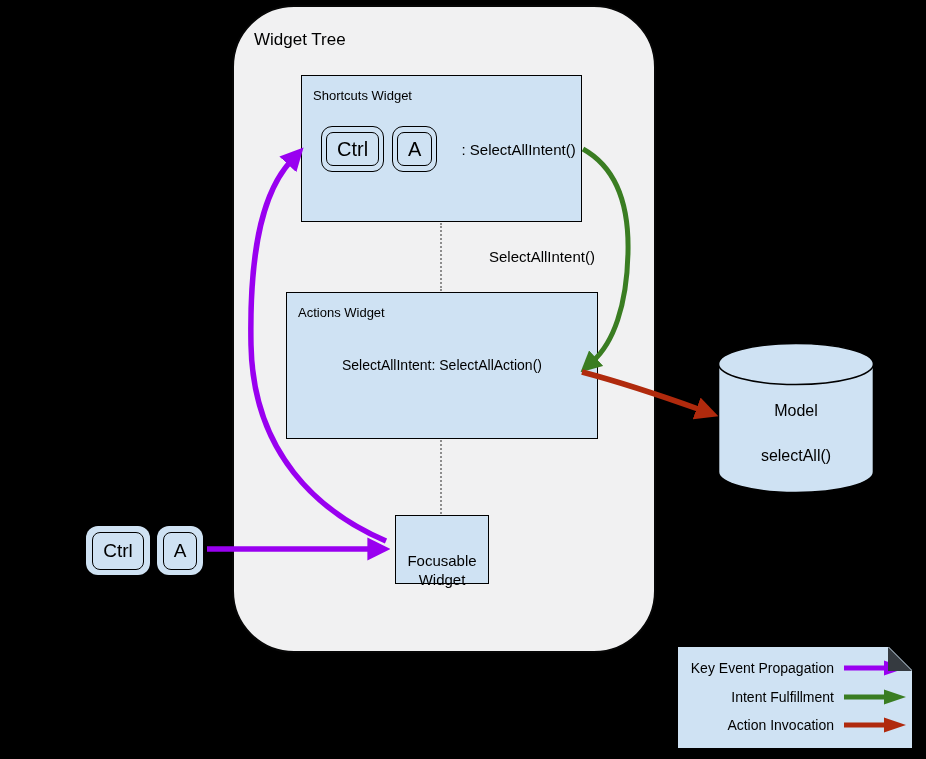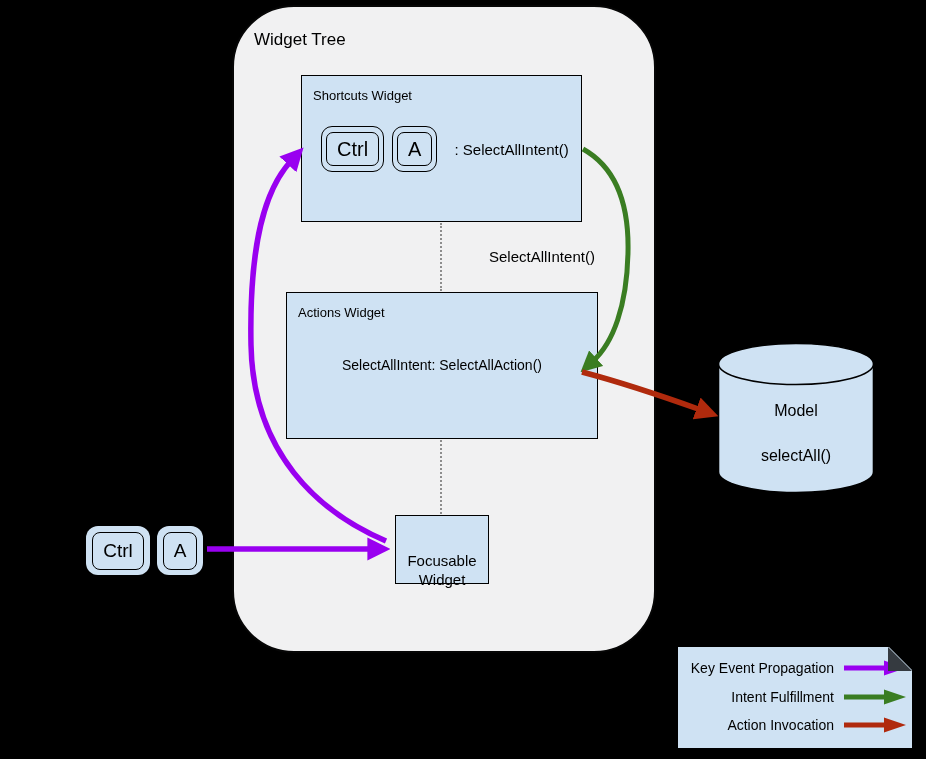--- a/index.html
+++ b/index.html
@@ -24,21 +24,21 @@
   .wbox{position:absolute;background:var(--c-widget_fill);border:1.5px solid #000;}
   .wbox-label{position:absolute;left:11px;top:12px;font-size:13px;}
 
   .shortcuts{left:301px;top:75px;width:281px;height:147px;}
   .keyrow{position:absolute;left:321px;top:126px;display:flex;align-items:center;gap:8px;}
 
   .keycap-outer{border:1.5px solid #000;border-radius:11px;padding:4px;background:transparent;
                 display:flex;align-items:center;justify-content:center;height:46px;}
   .keycap-inner{border:1.5px solid #000;border-radius:7px;min-height:34px;padding:1px 10px;
                 display:flex;align-items:center;justify-content:center;font-size:20px;}
-  .binding-label{font-size:15px;margin-left:9px;white-space:nowrap;}
+  .binding-label{font-size:15px;margin-left:16px;white-space:nowrap;}
 
   .actions{left:286px;top:292px;width:312px;height:147px;}
   .mapping-label{position:absolute;left:0;top:64px;width:100%;text-align:center;font-size:14px;}
 
   .focusable{left:395px;top:515px;width:94px;height:69px;display:flex;align-items:center;justify-content:center;}
   .focusable-label{font-size:15px;line-height:1.3;text-align:center;margin-top:41px;}
 
   .connector{position:absolute;width:0;border-left:2px dotted #8d8d8d;}
   .conn-upper{left:440px;top:223px;height:68px;}
   .conn-lower{left:440px;top:440px;height:74px;}

